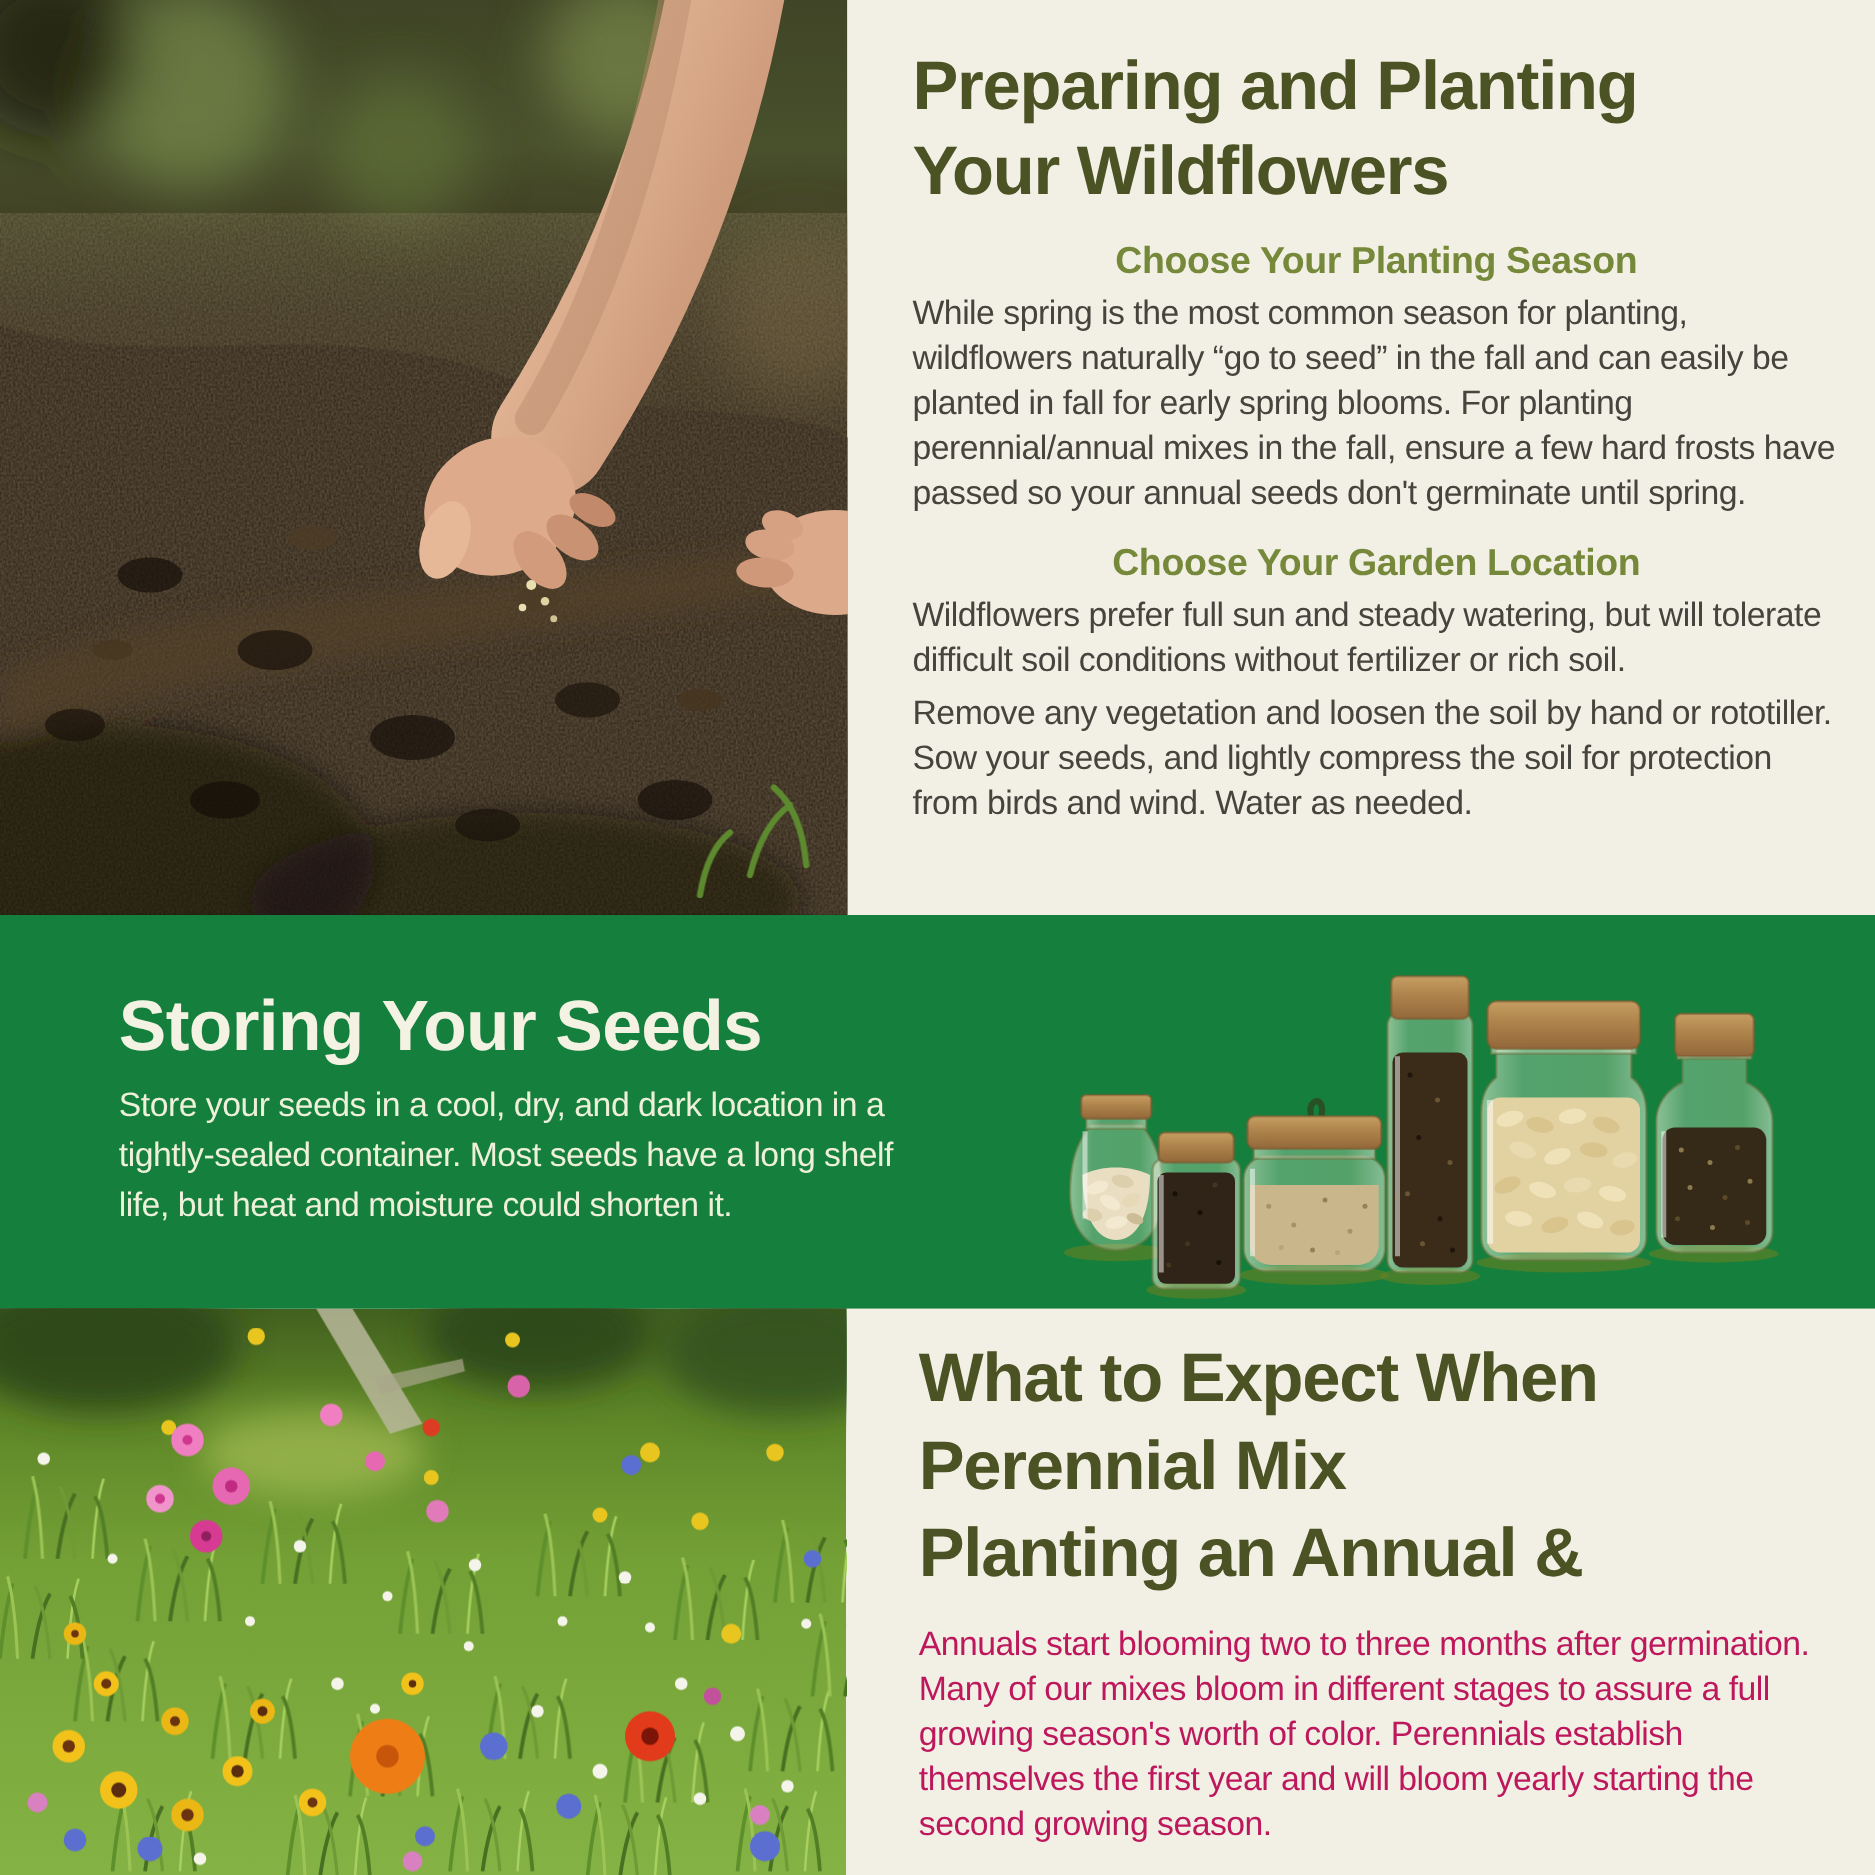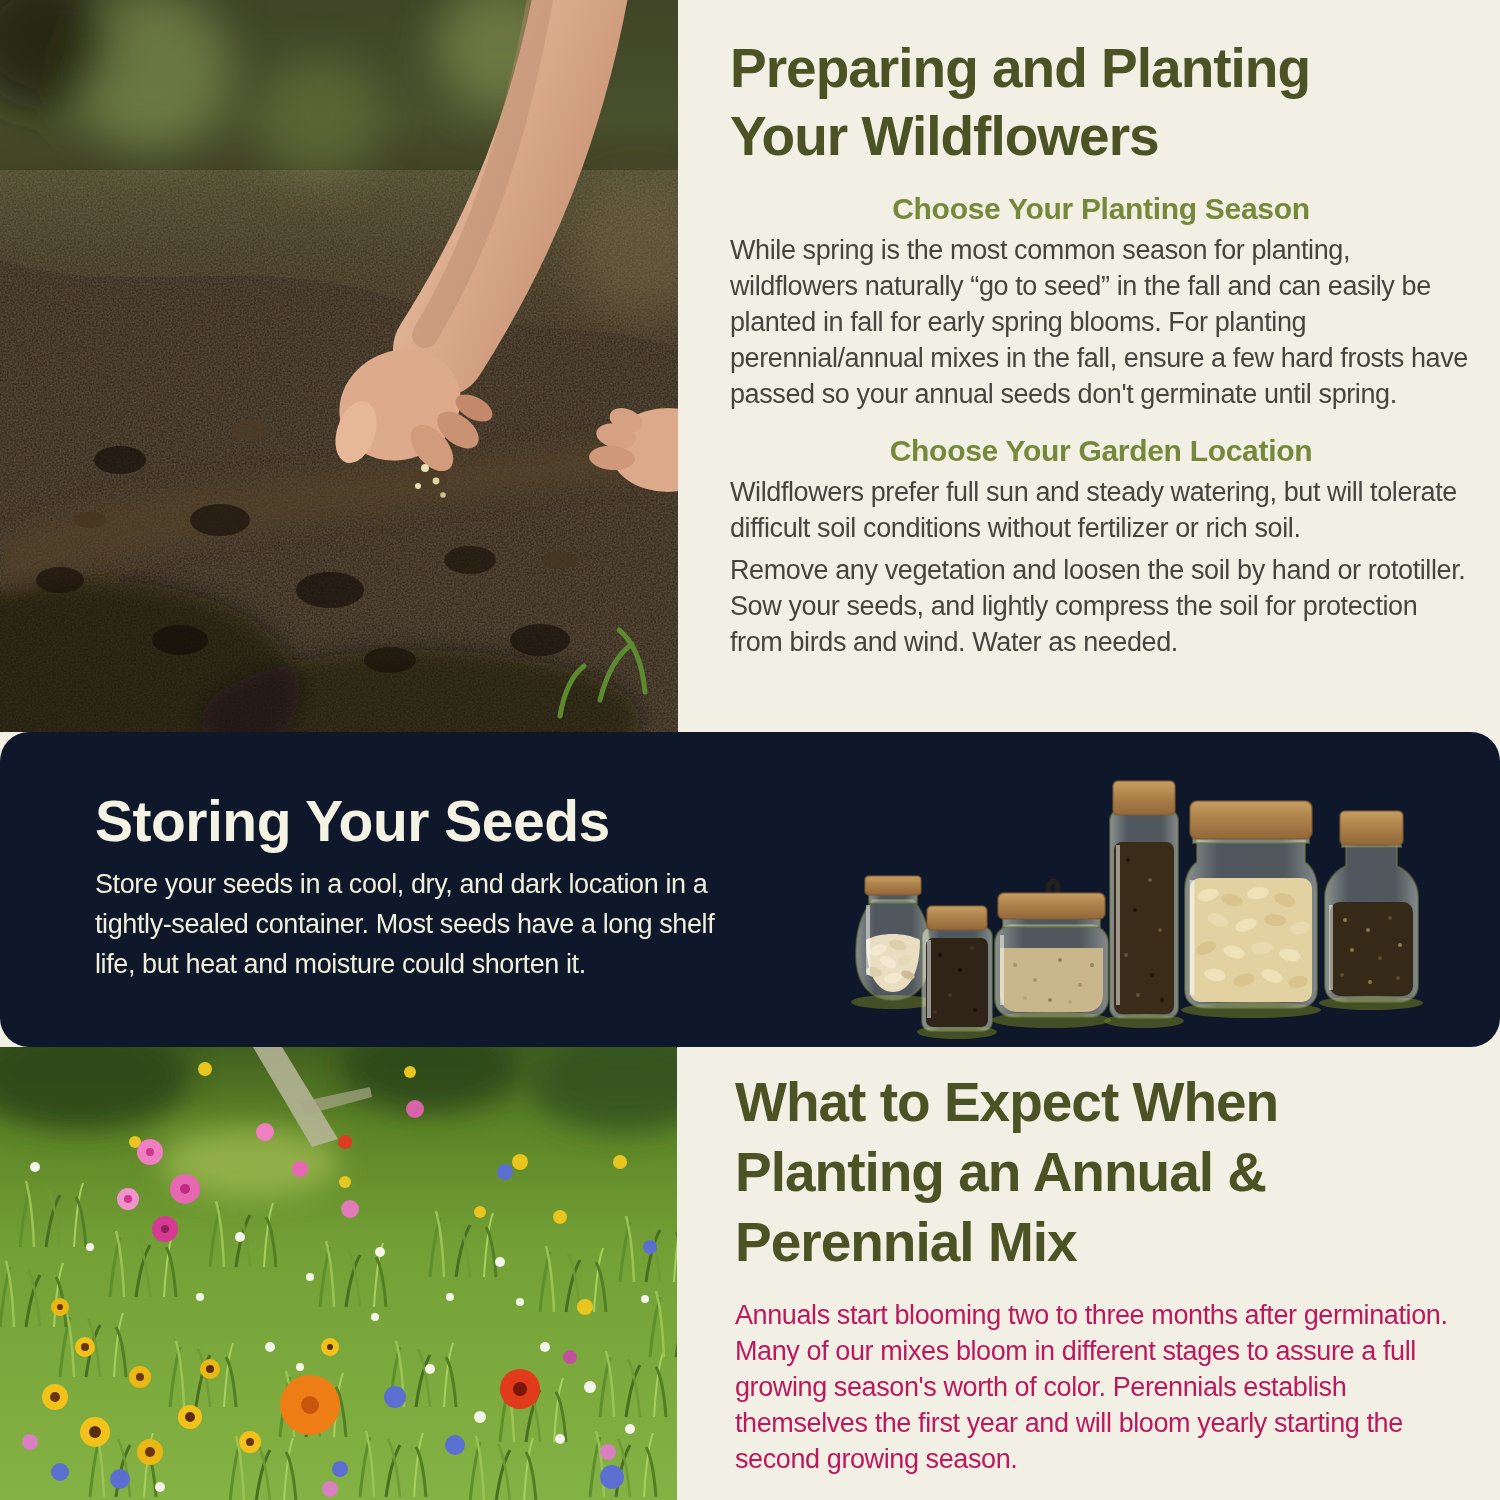--- a/index.html
+++ b/index.html
@@ -1,20 +1,20 @@
 <!DOCTYPE html>
 <html><head>
 <meta charset="utf-8">
 <style>
   html,body{margin:0;padding:0;background:#888;}
   .canvas{
     position:relative;width:1500px;height:1500px;overflow:hidden;
     background:#f2efe5;font-family:"Liberation Sans",sans-serif;
   }
-  .abs{position:absolute;border-radius:29px;}
+  .abs{position:absolute;}
   
   .photo-soil{left:0;top:0;width:678px;height:732px;}
   .photo-meadow{left:0;top:1047px;width:677px;height:453px;}
   .photo-jars{left:850px;top:770px;width:580px;height:290px;}
   .photo-soil svg,.photo-meadow svg,.photo-jars svg{display:block;width:100%;height:100%;}
   
   .col-top-right{
     left:678px;top:0;width:822px;height:732px;background:#f2efe5;
     box-sizing:border-box;padding:34px 28px 0 52px;
   }
@@ -23,21 +23,21 @@
   }
   .sub-h{
     font-size:30px;line-height:34px;font-weight:bold;color:#76893a;
     margin-top:22px;letter-spacing:-0.3px;text-align:center;
   }
   .body-t{
     font-size:27px;line-height:36px;color:#45453e;letter-spacing:-0.4px;
     margin-top:6px;max-width:750px;
   }
   
-  .band{left:0;top:732px;width:1500px;height:315px;background:#0f172a;}
+  .band{left:0;top:732px;width:1500px;height:315px;background:#15803d;}
   .band-title{
     position:absolute;left:95px;top:56px;font-size:57px;font-weight:bold;
     color:#f4f2e2;letter-spacing:-0.5px;
   }
   .band-body{
     position:absolute;left:95px;top:132px;width:660px;
     font-size:27px;line-height:40px;color:#eef0da;letter-spacing:-0.4px;
   }
   
   .col-bottom-right{
@@ -465,19 +465,19 @@
           <circle cx="608" cy="405" r="8"></circle>
           <circle cx="30" cy="395" r="8"></circle>
         <circle cx="570" cy="310" r="7" fill="#c2519b"></circle>
       </g>
     </svg>
   </div>
 
   <div class="abs col-bottom-right">
     <div class="big-title-2">
       <div>What to Expect When</div>
+      <div>Perennial Mix</div>
       <div>Planting an Annual &amp;</div>
-      <div>Perennial Mix</div>
     </div>
     <div class="body-t2">Annuals start blooming two to three months after germination. Many of our mixes bloom in different stages to assure a full growing season's worth of color. Perennials establish themselves the first year and will bloom yearly starting the second growing season.</div>
   </div>
 
 </div>
 
 </body></html>

